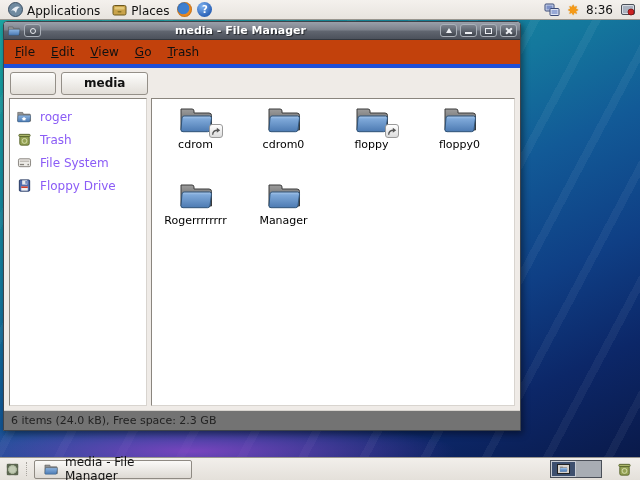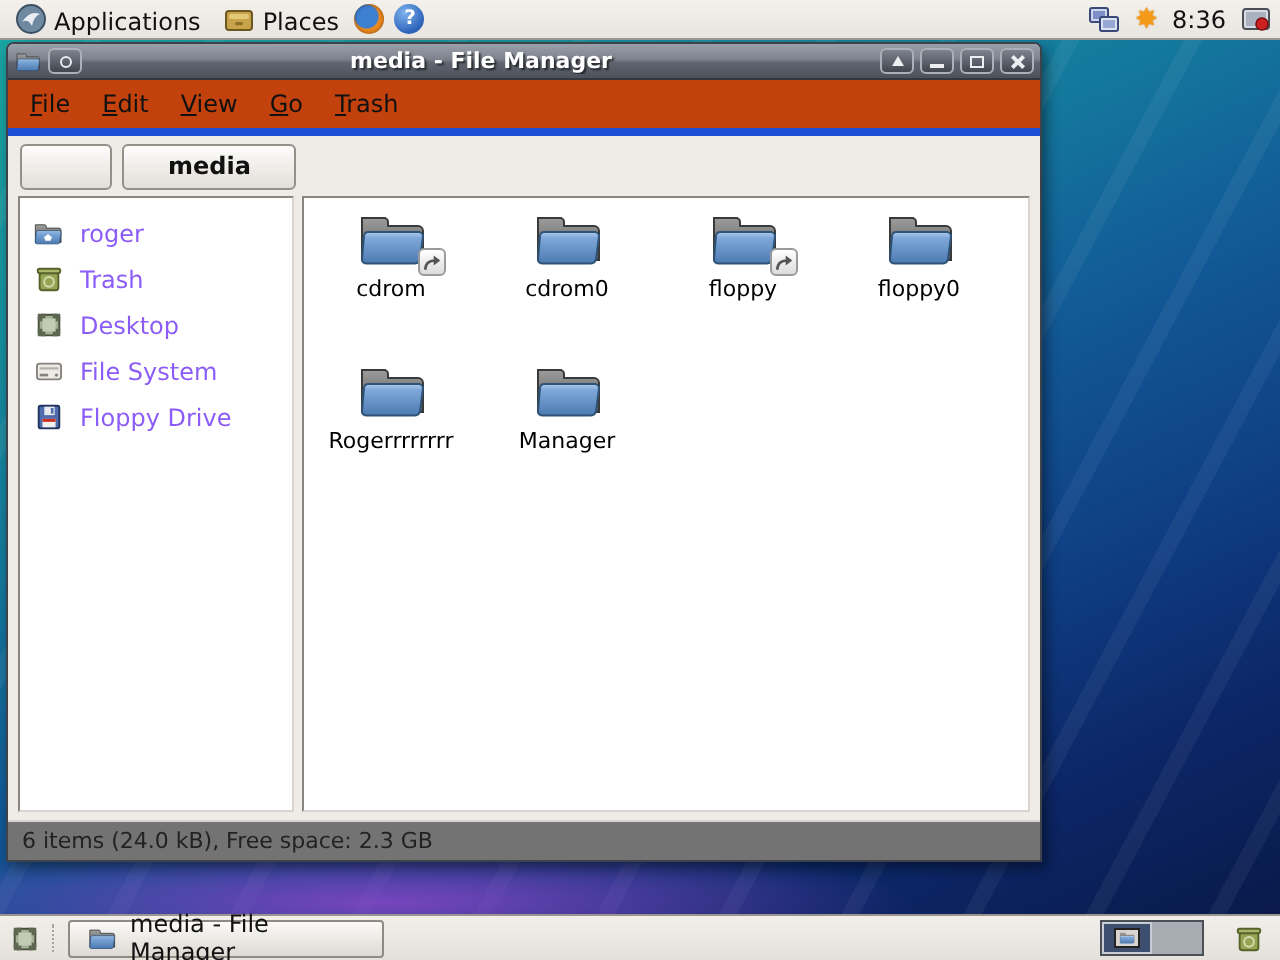--- a/index.html
+++ b/index.html
@@ -243,33 +243,20 @@
       </div>
       <div class="side-item">
         <span class="icon16">
           <svg width="15" height="15" viewBox="0 0 16 16">
               <rect x="3" y="4.5" width="10" height="9.5" rx="1.5" fill="#96a455" stroke="#55622a" stroke-width="1"></rect>
               <rect x="2" y="2.5" width="12" height="2.4" rx="1" fill="#aab56a" stroke="#55622a" stroke-width="1"></rect>
               <circle cx="8" cy="9.5" r="2.6" fill="none" stroke="#d6dcae" stroke-width="1"></circle>
             </svg>
         </span>
         <span class="side-label">Trash</span>
-      </div>
-      <div class="side-item">
-        <span class="icon16">
-          <svg width="15" height="15" viewBox="0 0 16 16">
-              <rect x="2.5" y="2.5" width="11" height="11" rx="1.5" fill="#a3b093" stroke="#474f3c" stroke-width="1"></rect>
-              <rect x="2" y="2" width="4" height="4" fill="#5c6650"></rect>
-              <rect x="10" y="2" width="4" height="4" fill="#5c6650"></rect>
-              <rect x="2" y="10" width="4" height="4" fill="#5c6650"></rect>
-              <rect x="10" y="10" width="4" height="4" fill="#5c6650"></rect>
-              <rect x="4.5" y="4.5" width="7" height="7" fill="#c2cbb4"></rect>
-            </svg>
-        </span>
-        <span class="side-label">Desktop</span>
       </div>
       <div class="side-item">
         <span class="icon16">
           <svg width="15" height="13" viewBox="0 0 16 14">
               <rect x="1.5" y="3" width="13" height="8.5" rx="1.5" fill="#eceae6" stroke="#85817b" stroke-width="1"></rect>
               <rect x="3" y="5" width="10" height="1.2" fill="#b5b1aa"></rect>
               <rect x="3" y="8.5" width="4.5" height="1.4" fill="#85817b"></rect>
               <circle cx="12" cy="9.2" r="0.9" fill="#85817b"></circle>
             </svg>
         </span>

